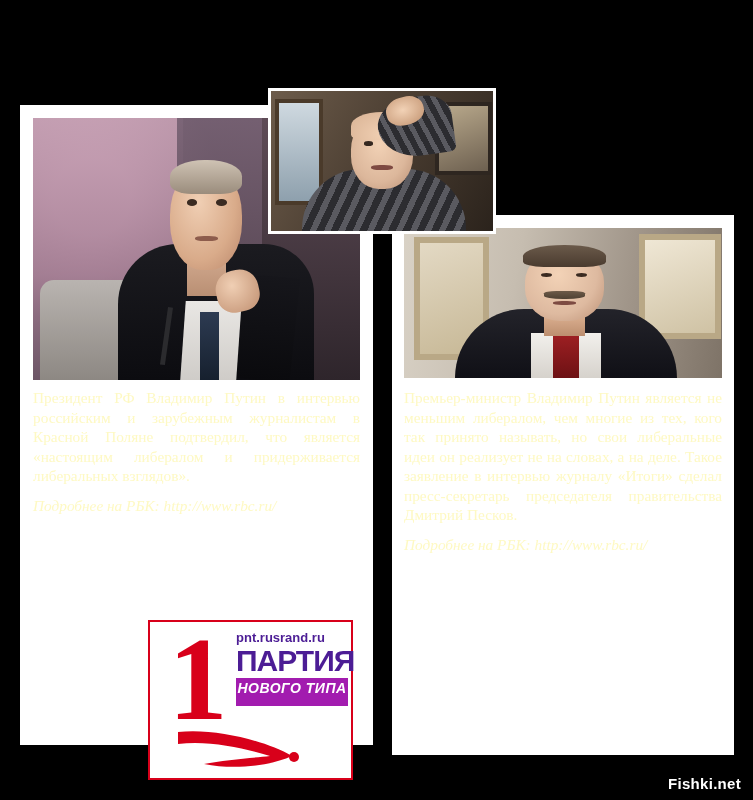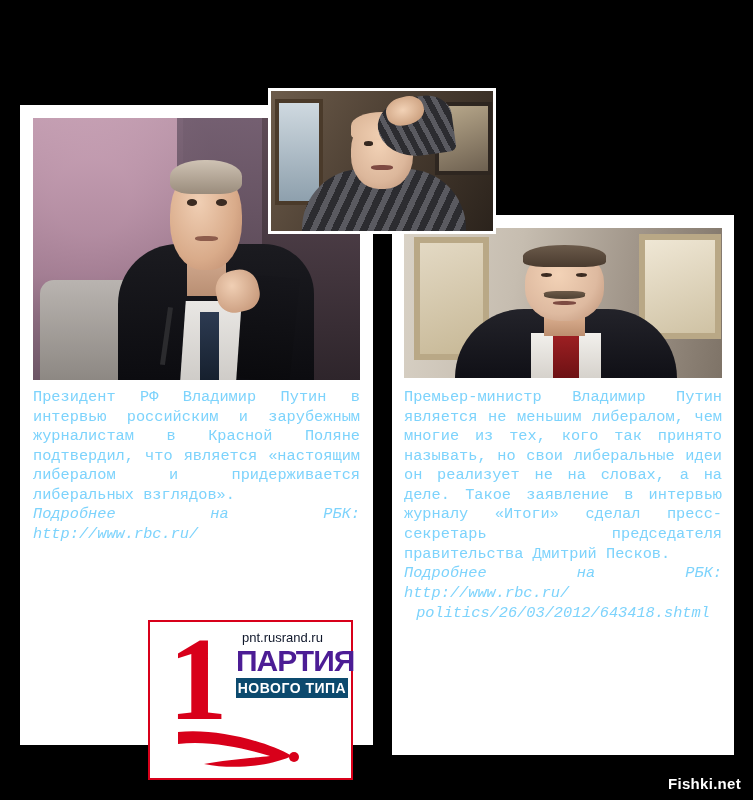--- a/index.html
+++ b/index.html
@@ -128,57 +128,58 @@
   .gy-mouth{position:absolute;left:45%;top:53%;width:10%;height:3.5%;background:#7e4a42;border-radius:40%;}
   .gy-arm{position:absolute;left:48%;top:4%;width:34%;height:42%;
      background:repeating-linear-gradient(70deg,#2c2c30 0 6px,#5a5a60 6px 11px);
      border-radius:50% 40% 10% 60%;transform:rotate(-8deg);}
   .gy-hand{position:absolute;left:52%;top:4%;width:17%;height:20%;
      background:radial-gradient(ellipse at 45% 45%, #f2d2b6, #c1926f);border-radius:45%;transform:rotate(-15deg);}
 
   
   .textblock{
     position:absolute;
-    color:#7dd3fc;
-    font-family:Liberation Mono, monospace;
+    color:#fef9c3;
+    font-family:Liberation Serif, serif;
     text-align:justify;
     line-height:1.28;
   }
   .left-text{left:33px;top:388px;width:327px;font-size:15.3px;}
   .right-text{left:404px;top:388px;width:318px;font-size:15.3px;}
   .src{
     font-style:italic;
+    margin-top:10px;
     line-height:1.3;
   }
   .src .url{ }
   .src-line2{display:block;text-align:center;}
 
   
   .logo{
     position:absolute;left:148px;top:620px;width:205px;height:160px;
     background:#ffffff;border:2px solid #d8001a;box-sizing:border-box;
   }
   .logo-one{
     position:absolute;left:6px;top:4px;width:84px;height:120px;
     color:#d8001a;font-family:"Liberation Serif", serif;font-weight:bold;
     font-size:118px;line-height:108px;text-align:center;
   }
   .logo-site{
-    position:absolute;left:92px;top:8px;
-    color:#0f172a;font-family:"Liberation Sans", sans-serif;font-size:13px;font-weight:normal;
+    position:absolute;left:86px;top:8px;
+    color:#4c1d95;font-family:"Liberation Sans", sans-serif;font-size:13px;font-weight:bold;
   }
   .logo-party{
     position:absolute;left:86px;top:24px;
     color:#4c1d95;font-family:"Liberation Sans", sans-serif;font-weight:bold;
     font-size:30px;letter-spacing:-1px;line-height:30px;
   }
   .logo-sub{
-    position:absolute;left:86px;top:56px;width:112px;height:20px;
-    background:#0c4a6e;color:#fff;font-family:"Liberation Sans", sans-serif;font-weight:bold;
-    font-size:14px;letter-spacing:.5px;text-align:center;line-height:20px;
+    position:absolute;left:86px;top:56px;width:112px;height:28px;
+    background:#a21caf;color:#fff;font-family:"Liberation Sans", sans-serif;font-weight:bold;
+    font-size:14px;letter-spacing:.5px;text-align:center;line-height:20px;font-style:italic;
   }
   .logo-swoosh{
     position:absolute;left:24px;top:104px;width:150px;height:48px;
   }
 
   
   .watermark{
     position:absolute;right:12px;bottom:8px;
     color:#ffffff;font-family:"Liberation Sans", sans-serif;
     font-size:15px;font-weight:bold;letter-spacing:.3px;
@@ -257,21 +258,20 @@
       <span>Подробнее на РБК:</span>
       <span class="url">http://www.rbc.ru/</span>
     </div>
   </div>
 
   <div class="textblock right-text">
     <div>Премьер-министр Владимир Путин является не меньшим либералом, чем многие из тех, кого так принято называть, но свои либеральные идеи он реализует не на словах, а на деле. Такое заявление в интервью журналу «Итоги» сделал пресс-секретарь председателя правительства Дмитрий Песков.</div>
     <div class="src">
       <span>Подробнее на РБК:</span>
       <span class="url">http://www.rbc.ru/</span>
-      <span class="src-line2">politics/26/03/2012/643418.shtml</span>
     </div>
   </div>
 
   <div class="logo">
     <div class="logo-one">1</div>
     <div class="logo-site">pnt.rusrand.ru</div>
     <div class="logo-party">ПАРТИЯ</div>
     <div class="logo-sub">НОВОГО ТИПА</div>
     <svg class="logo-swoosh" viewBox="0 0 150 48">
       <path d="M4 6 C40 2 90 14 118 30 C96 40 60 44 30 38 C50 34 78 32 96 30 C70 22 34 14 4 18 Z" fill="#d8001a"></path>

